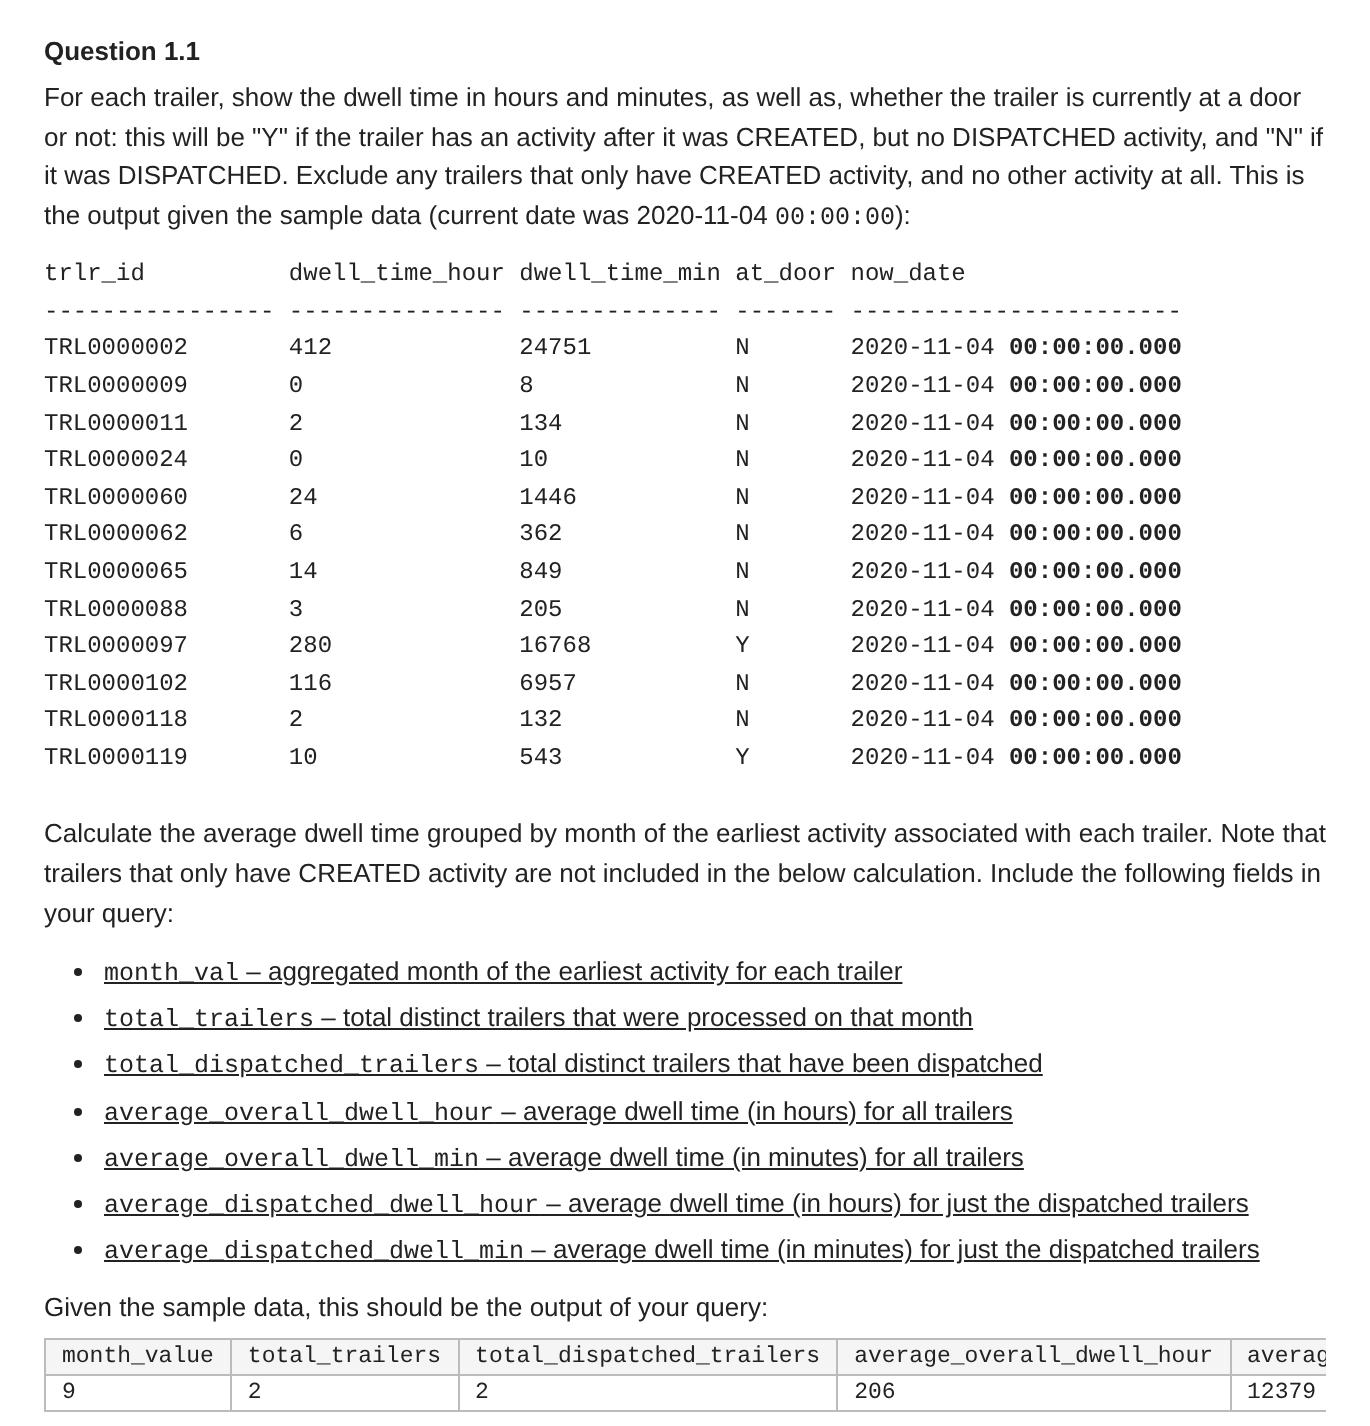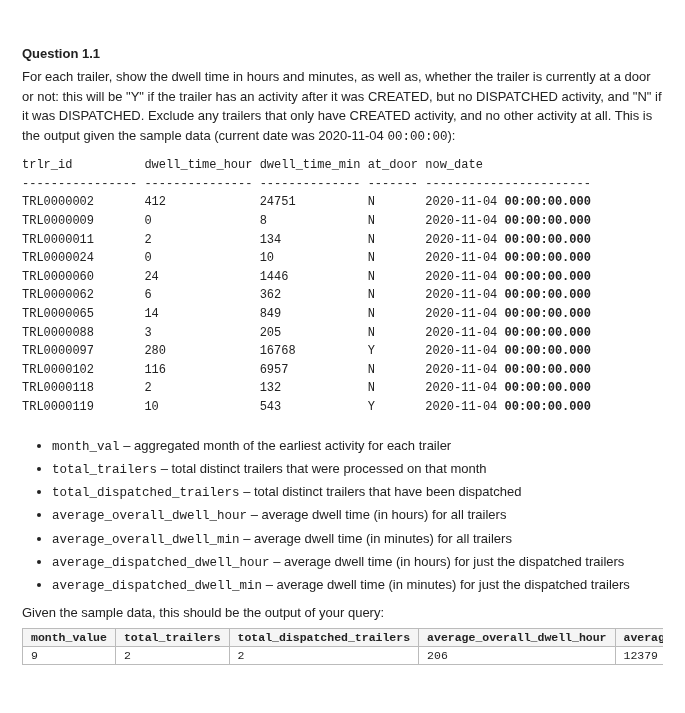--- a/index.html
+++ b/index.html
@@ -9,21 +9,20 @@
       color: #222;
       background: #fff;
       width: 685px;
       min-height: 713px;
       padding: 18px 22px 18px 22px;
     }
     .question-title {
       font-weight: bold;
       font-size: 13px;
       margin-bottom: 6px;
-      margin-top: 28px;
     }
     .question-body {
       font-size: 13px;
       line-height: 1.5;
       margin-bottom: 10px;
     }
     .code-table {
       font-family: Liberation Mono, monospace;
       font-size: 12px;
       margin: 10px 0 18px 0;
@@ -32,20 +31,21 @@
     }
     .section {
       margin-bottom: 16px;
     }
     ul.bullet-list {
       margin: 8px 0 8px 30px;
       line-height: 1.7;
     }
     ul.bullet-list li {
       font-size: 13px;
+      text-decoration: underline;
     }
     .mono {
       font-family: 'Courier New', Courier, monospace;
       font-size: 12.5px;
     }
     .given-text {
       font-size: 13px;
       margin-bottom: 8px;
     }
     .result-table-wrap {
@@ -54,21 +54,21 @@
     .result-table {
       border-collapse: collapse;
       font-family: 'Courier New', Courier, monospace;
       font-size: 11.5px;
       width: 100%;
     }
     .result-table th {
       border: 1px solid #bbb;
       padding: 2px 8px;
       background: #f5f5f5;
-      font-weight: bold;
+      font-weight: normal;
       white-space: nowrap;
       text-align: left;
     }
     .result-table td {
       border: 1px solid #bbb;
       padding: 2px 8px;
       white-space: nowrap;
       text-align: left;
     }
     .q12-intro {
@@ -98,20 +98,23 @@
 TRL0000062       6               362            N       2020-11-04 <b>00:00:00.000</b>
 TRL0000065       14              849            N       2020-11-04 <b>00:00:00.000</b>
 TRL0000088       3               205            N       2020-11-04 <b>00:00:00.000</b>
 TRL0000097       280             16768          Y       2020-11-04 <b>00:00:00.000</b>
 TRL0000102       116             6957           N       2020-11-04 <b>00:00:00.000</b>
 TRL0000118       2               132            N       2020-11-04 <b>00:00:00.000</b>
 TRL0000119       10              543            Y       2020-11-04 <b>00:00:00.000</b></span></div>
 </div>
 
 <div class="section">
+  <div class="q12-intro">
+    Calculate the average dwell time grouped by month of the earliest activity associated with each trailer. Note that trailers that only have CREATED activity are not included in the below calculation. Include the following fields in your query:
+  </div>
   <ul class="bullet-list">
     <li><span class="mono">month_val</span> – aggregated month of the earliest activity for each trailer</li>
     <li><span class="mono">total_trailers</span> – total distinct trailers that were processed on that month</li>
     <li><span class="mono">total_dispatched_trailers</span> – total distinct trailers that have been dispatched</li>
     <li><span class="mono">average_overall_dwell_hour</span> – average dwell time (in hours) for all trailers</li>
     <li><span class="mono">average_overall_dwell_min</span> – average dwell time (in minutes) for all trailers</li>
     <li><span class="mono">average_dispatched_dwell_hour</span> – average dwell time (in hours) for just the dispatched trailers</li>
     <li><span class="mono">average_dispatched_dwell_min</span> – average dwell time (in minutes) for just the dispatched trailers</li>
   </ul>
   <div class="given-text">Given the sample data, this should be the output of your query:</div>

